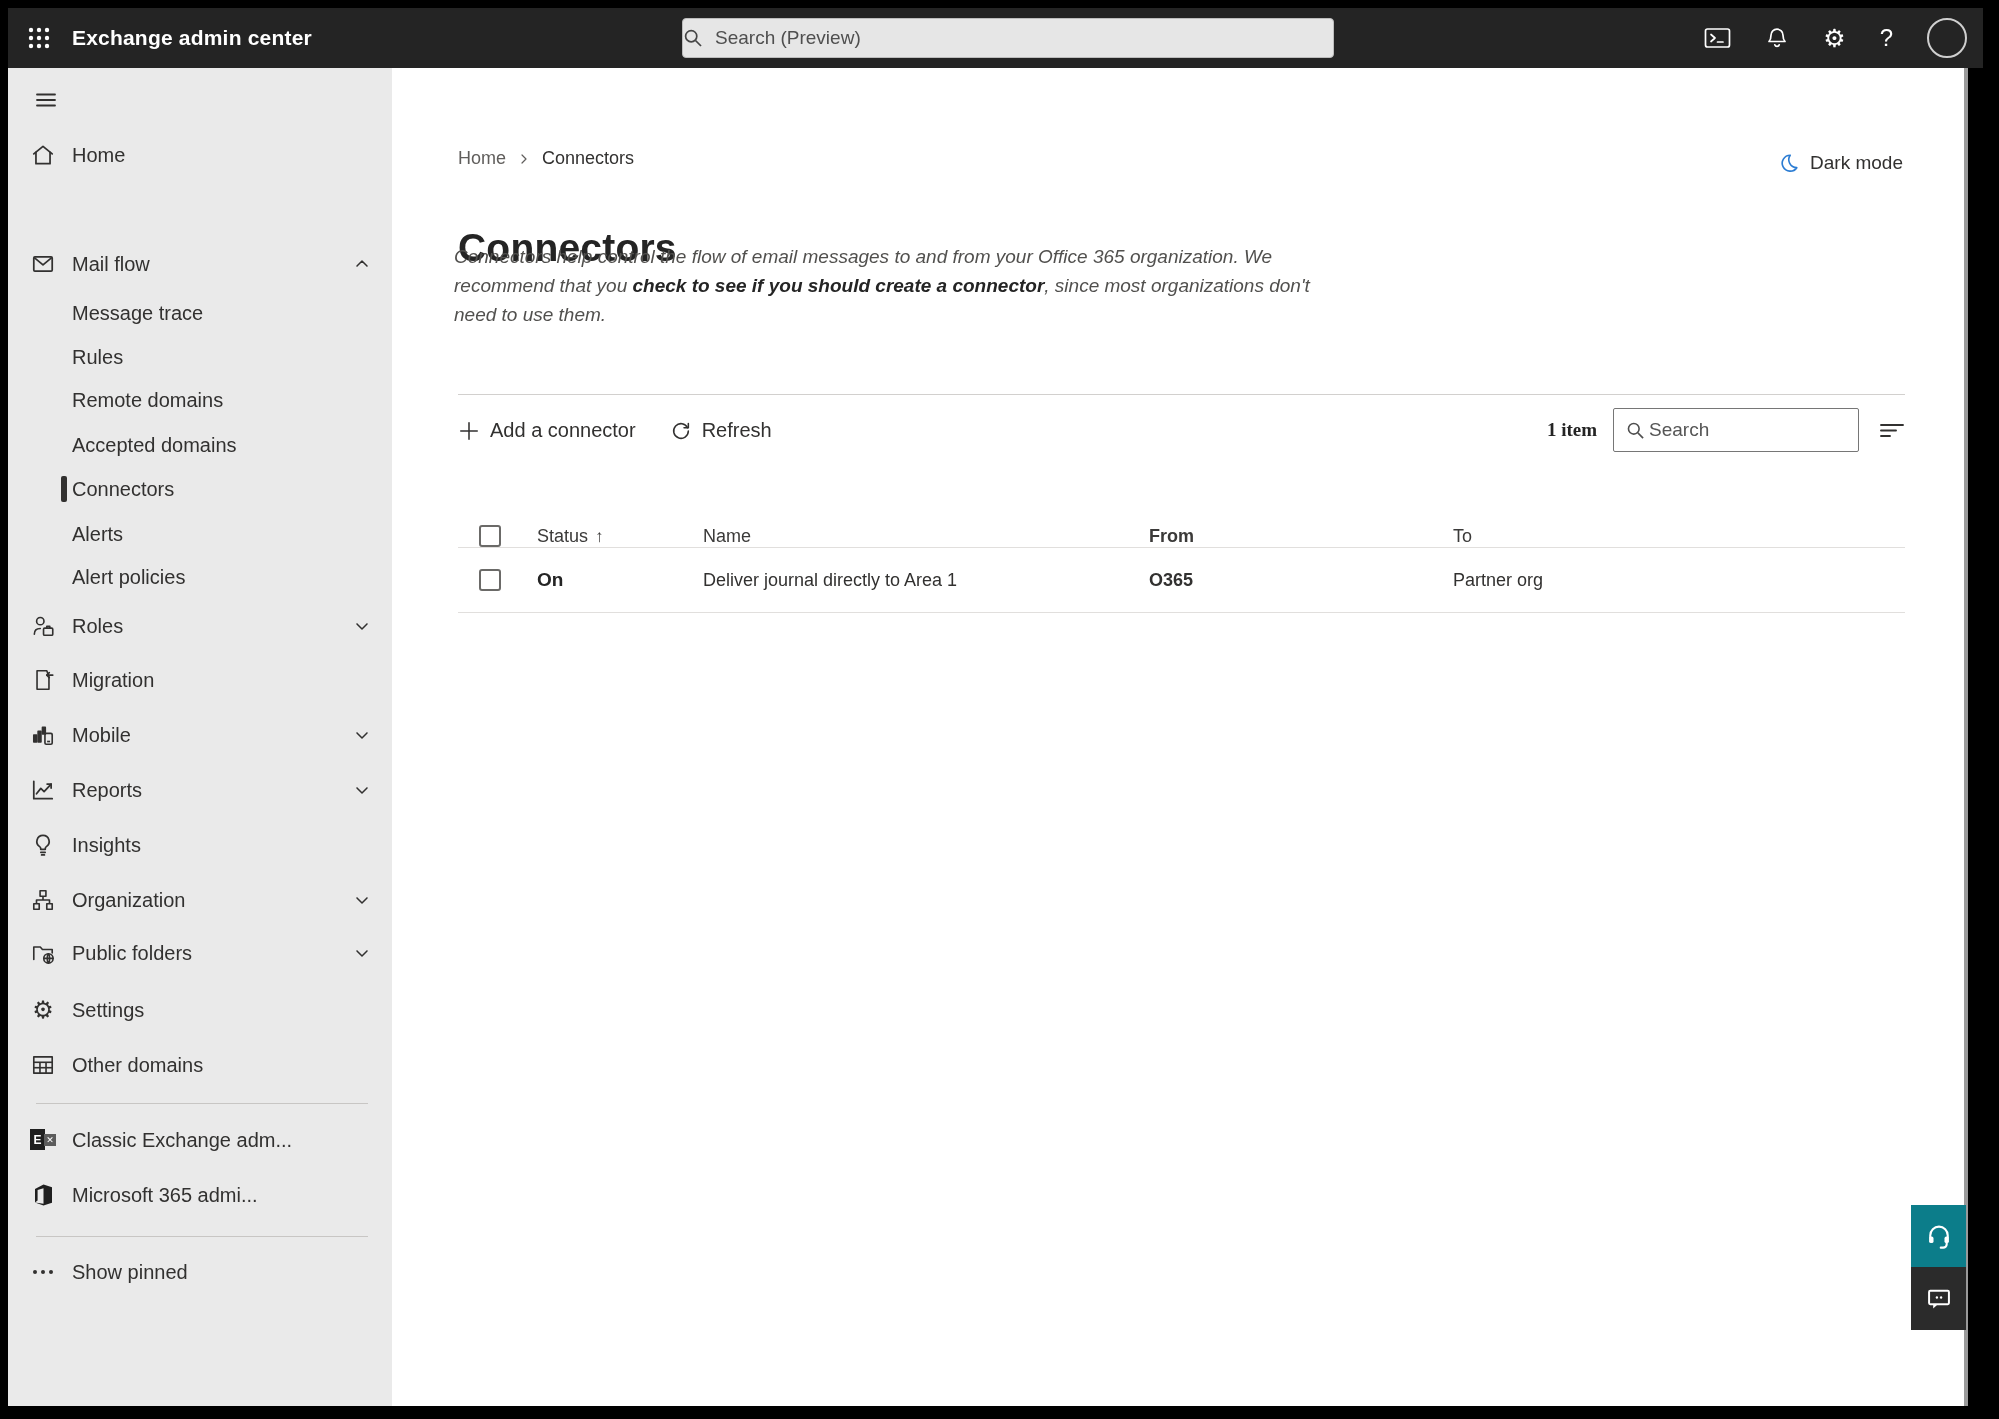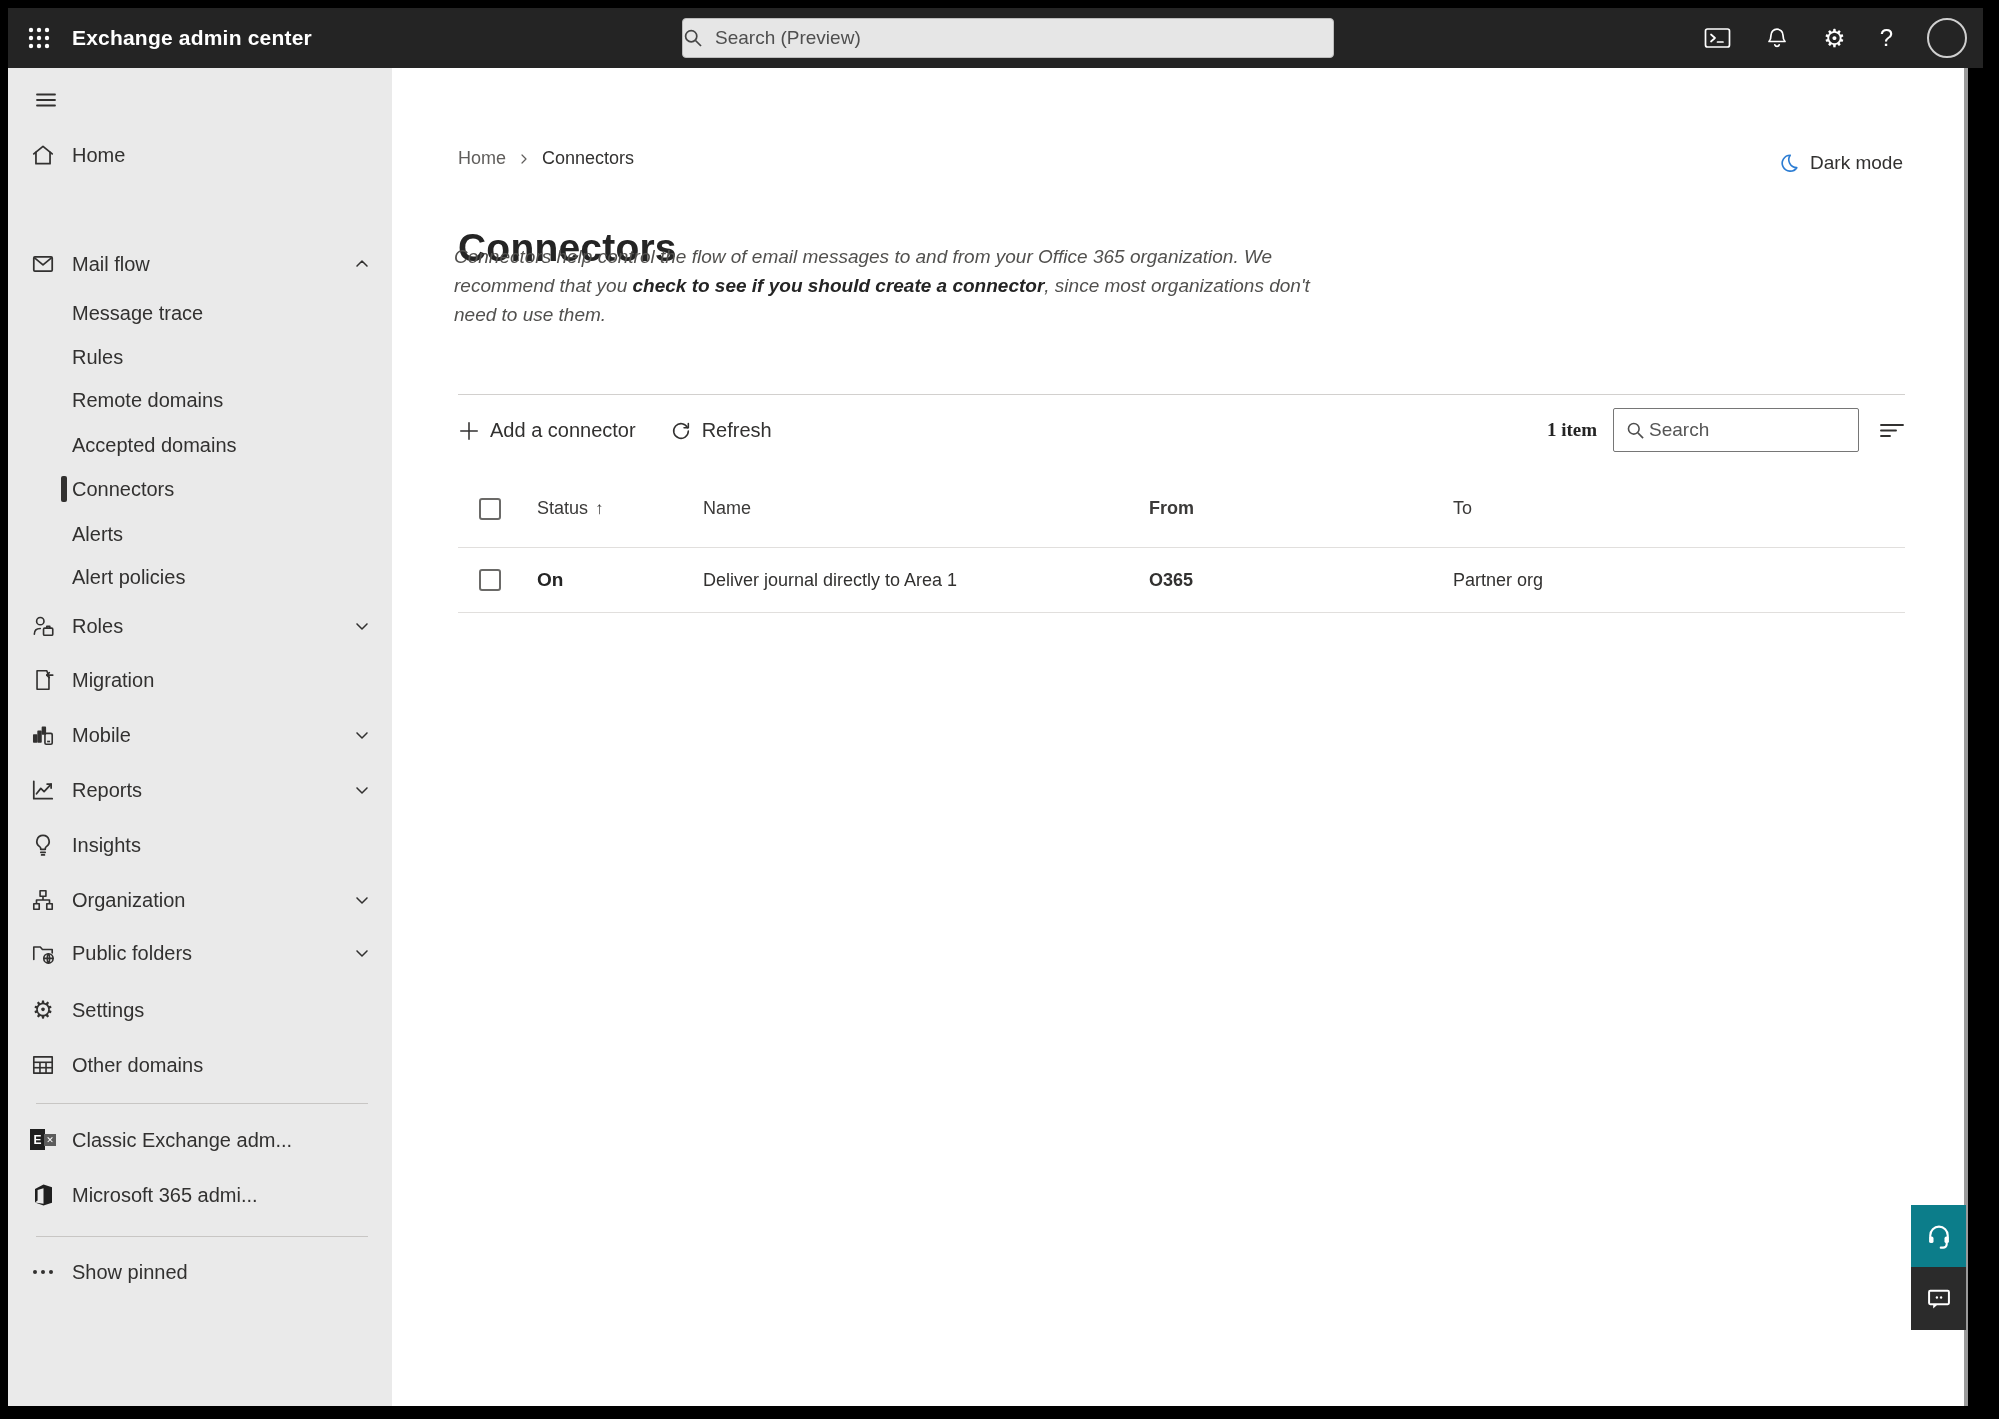--- a/index.html
+++ b/index.html
@@ -71,21 +71,21 @@
   .toolbar { position:absolute; left:66px; top:336px; width:1447px; height:52px; display:flex; align-items:center; }
   .tool-btn { display:flex; align-items:flex-end; gap:10px; font-size:20px; color:#323130; cursor:pointer; margin-right:34px; }
   .tool-btn svg { color:#323130; }
   .item-count { margin-left:auto; font-family:"Liberation Serif","DejaVu Serif",serif; font-weight:700; font-size:19px; color:#242424; margin-right:16px; }
   .list-search { width:246px; height:44px; border:1px solid #767676; border-radius:2px; display:flex; align-items:center; padding-left:12px; gap:4px; color:#4f4f4f; }
   .list-search input { flex:1; min-width:0; border:none; outline:none; background:transparent; font:19px "Liberation Sans","DejaVu Sans",sans-serif; color:#323130; }
   .list-search input::placeholder { color:#555; opacity:1; }
   .filter-btn { margin-left:20px; display:flex; align-items:center; justify-content:center; cursor:pointer; color:#323130; }
 
   .listing { position:absolute; left:66px; top:430px; width:1447px; }
-  .thead { height:50px; display:flex; align-items:flex-start; border-bottom:1px solid #e1dfdd; font-size:18px; color:#3b3a39; }
+  .thead { height:50px; display:flex; align-items:flex-end; border-bottom:1px solid #e1dfdd; font-size:18px; color:#3b3a39; }
   .trow { height:65px; display:flex; align-items:center; border-bottom:1px solid #e1dfdd; font-size:18px; color:#323130; cursor:pointer; }
   .col-check { width:79px; display:flex; align-items:center; padding-left:21px; flex:none; }
   .col-status { width:166px; flex:none; display:flex; align-items:center; gap:7px; }
   .col-name { width:446px; flex:none; }
   .col-from { width:304px; flex:none;font-weight:bold; }
   .col-to { flex:1; }
   .checkbox { width:22px; height:22px; border:2px solid #6b6a68; border-radius:3px; background:#fff; cursor:pointer; }
   .sort-arrow { font-size:17px; color:#3b3a39; }
   .status-on { font-weight:700; font-size:19px; color:#242424; }
 

